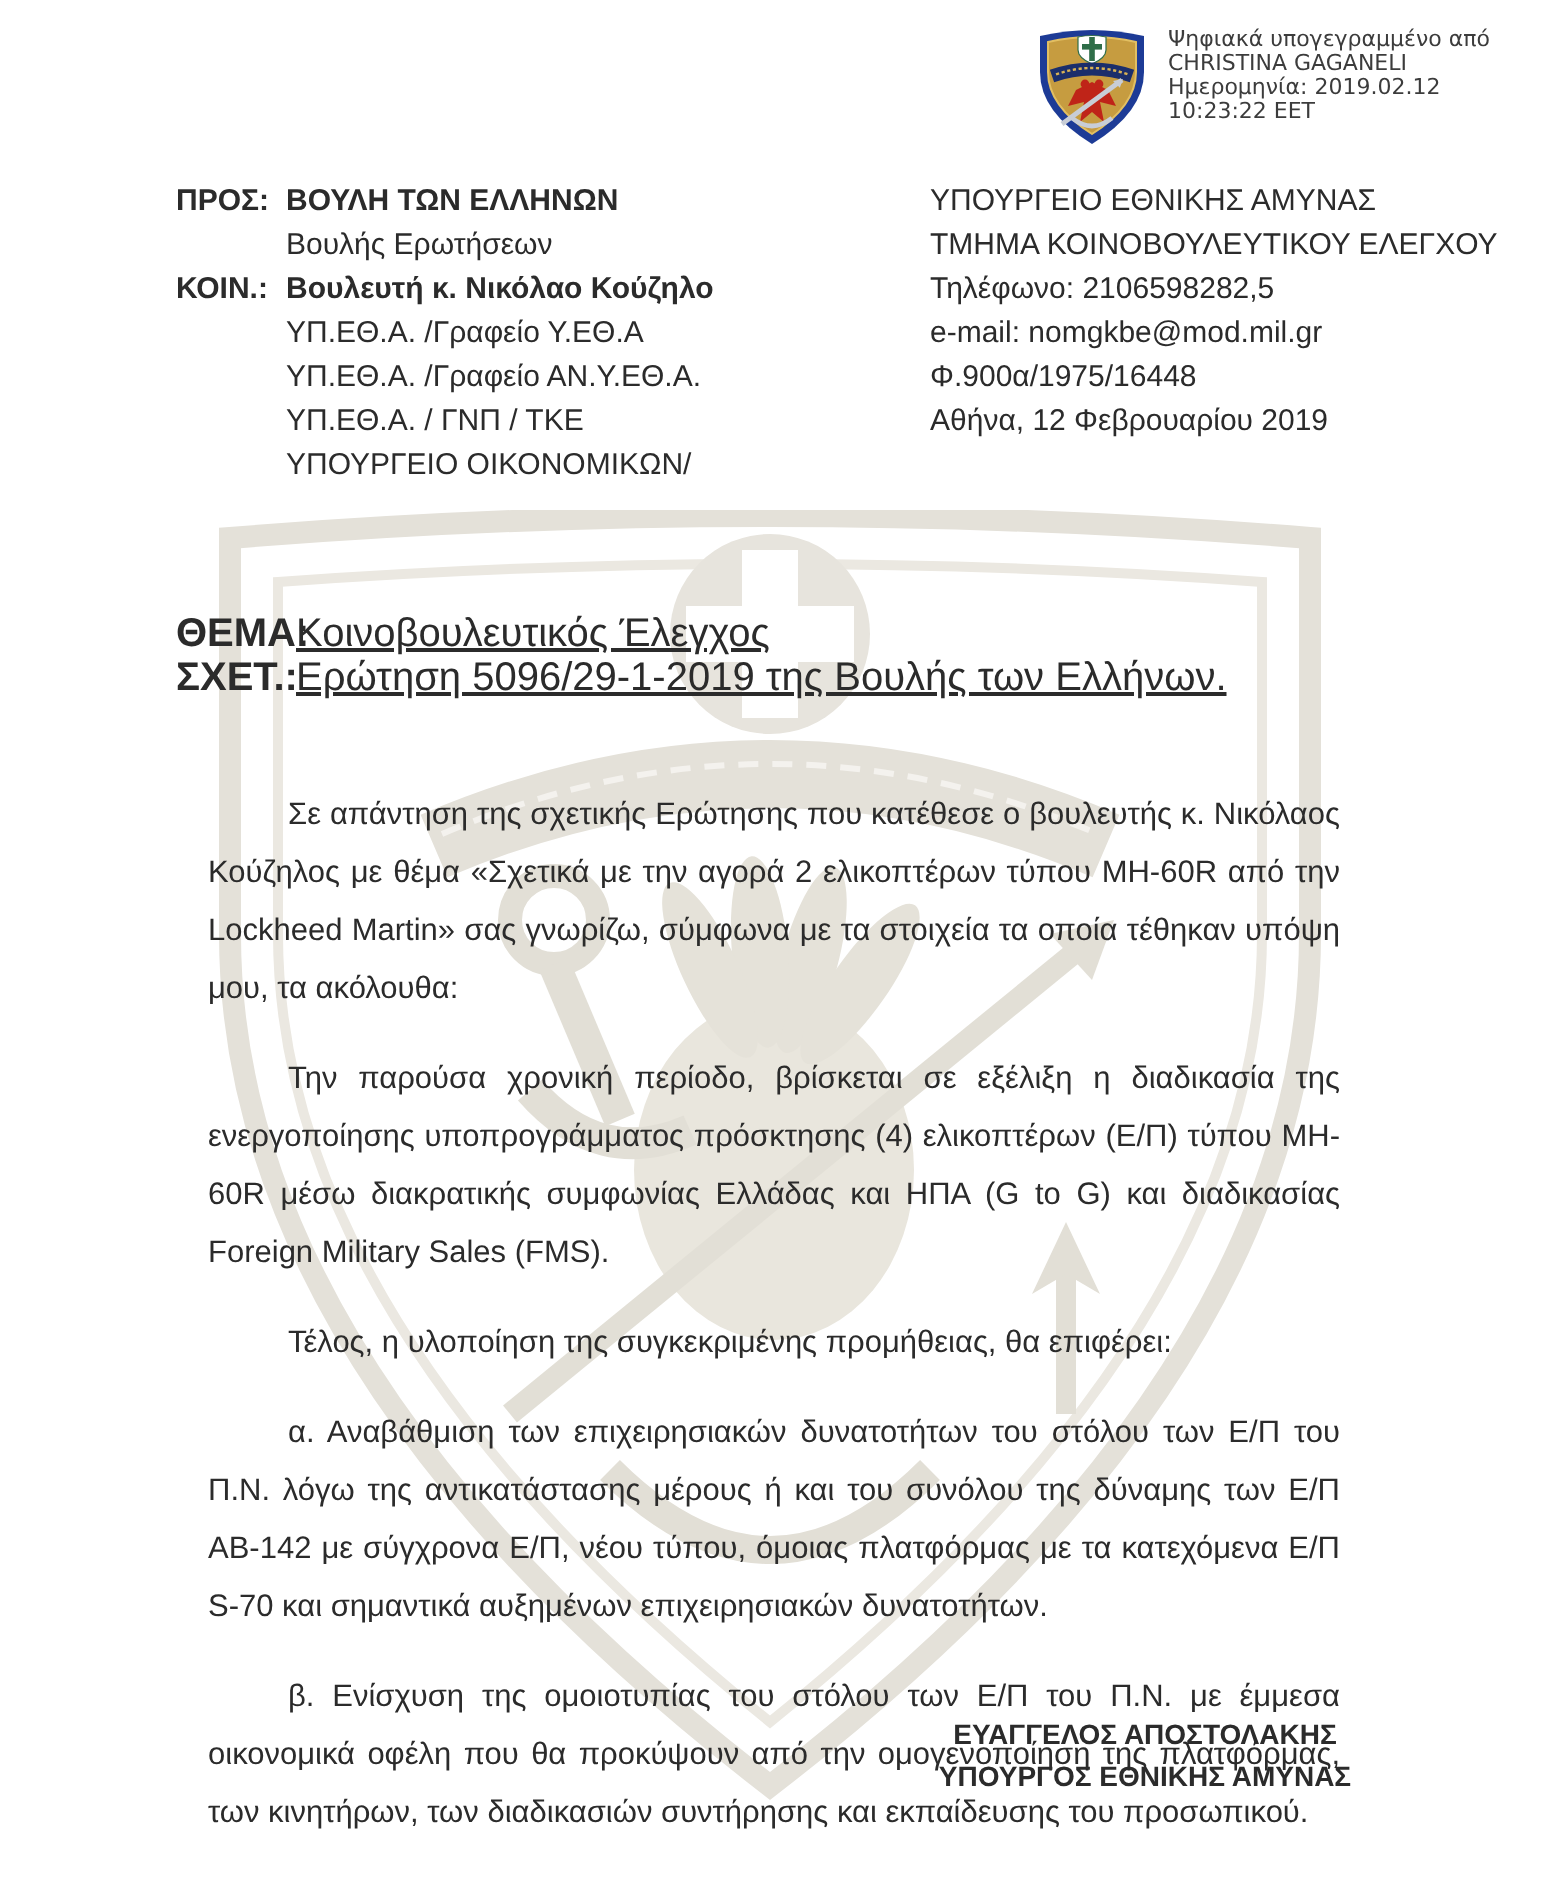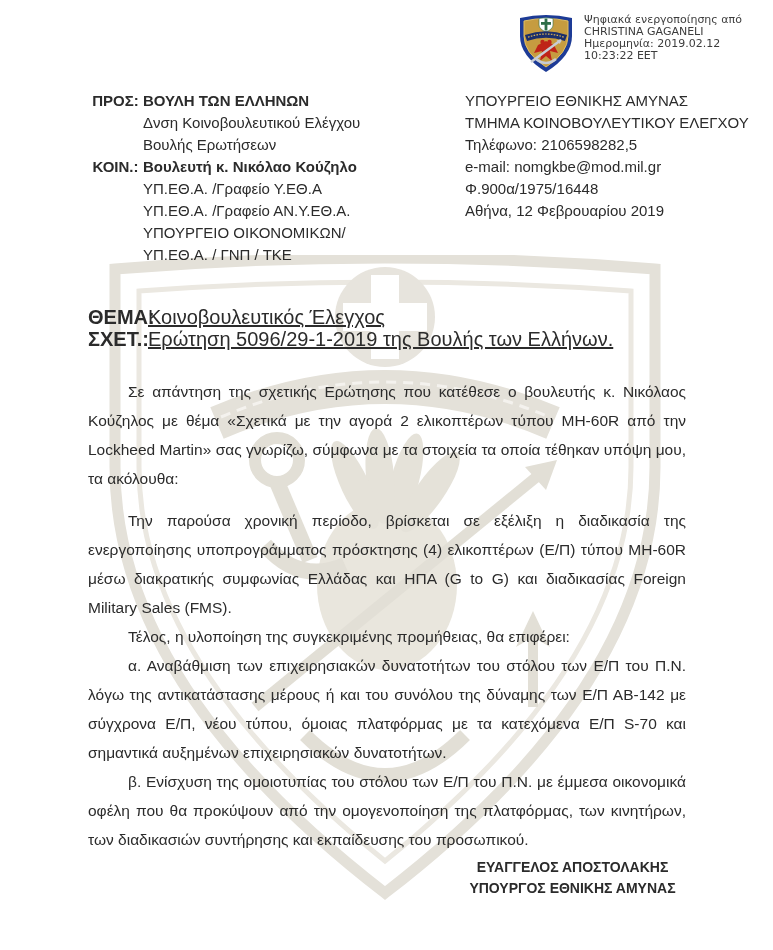--- a/index.html
+++ b/index.html
@@ -14,33 +14,33 @@
   .stamp{left:516px;top:11px;display:flex;gap:8px;align-items:flex-start;}
   .stamp-text{
     font-family:"DejaVu Sans",sans-serif;font-size:11px;line-height:12px;
     color:#3c3c3c;padding-top:3px;white-space:nowrap;
   }
 
   
   .addr{font-size:15px;line-height:22px;white-space:nowrap;}
   .addr-left{left:88px;top:90px;width:330px;}
   .addr-right{left:417px;top:90px;width:356px;margin-left:48px;}
-  .lab{display:inline-block;width:55px;font-weight:bold;text-align:center;}
+  .lab{display:inline-block;width:55px;font-weight:bold;}
   .strong{font-weight:bold;}
   .ind{padding-left:55px;}
   .page-ref{font-weight:bold;text-decoration:underline;}
 
   
   .subject{left:88px;top:306px;font-size:20px;line-height:22px;white-space:nowrap;}
   .sublab{display:inline-block;width:60px;font-weight:bold;}
   .ul{text-decoration:underline;padding-right:2px;}
 
   
   .bodytext{left:88px;top:377px;width:598px;font-size:15.5px;line-height:29px;text-align:justify;}
-  .bodytext p{margin:0;text-indent:40px;}
+  .bodytext p{margin:16px;text-indent:40px;}
   .bodytext p.gap{margin-top:13px;}
 
   
   .signature{left:420px;top:857px;width:305px;text-align:center;font-weight:bold;
     font-size:14px;line-height:21px;white-space:nowrap;}
 </style>
 </head>
 <body>
 
 <div class="page">
@@ -82,40 +82,39 @@
       <path d="M10 27 Q30 20 50 27" stroke="#1b2e6b" stroke-width="6.5" fill="none"></path>
       <path d="M12 26.2 Q30 19.8 48 26.2" stroke="#d9b254" stroke-width="1.2" fill="none" stroke-dasharray="1.6 1.3"></path>
       <path d="M30 30 L22 34 L18 42 L26 40 L24 50 L30 45 L36 50 L34 40 L42 42 L38 34 Z" fill="#bf2418"></path>
       <circle cx="26.5" cy="31" r="2.2" fill="#bf2418"></circle>
       <circle cx="33.5" cy="31" r="2.2" fill="#bf2418"></circle>
       <path d="M15 51 L45 29" stroke="#c8cdd6" stroke-width="2.4"></path>
       <path d="M45.5 28.5 l-5 1 l3.4 3.4 Z" fill="#c8cdd6"></path>
       <path d="M20 48 Q30 56 40 48" stroke="#c8cdd6" stroke-width="2.4" fill="none"></path>
     </svg>
     <div class="stamp-text">
-      <div>Ψηφιακά ενεργοποίησης από</div>
+      <div>Ψηφιακά υπογεγραμμένο από</div>
       <div>CHRISTINA GAGANELI</div>
       <div>Ημερομηνία: 2019.02.12</div>
       <div>10:23:22 EET</div>
     </div>
   </div>
 
   <div class="layer addr addr-left">
     <div>
       <span class="lab">ΠΡΟΣ:</span><span class="strong">ΒΟΥΛΗ ΤΩΝ ΕΛΛΗΝΩΝ</span>
     </div>
-    <div class="ind">Δνση Κοινοβουλευτικού Ελέγχου</div>
     <div class="ind">Βουλής Ερωτήσεων</div>
     <div>
       <span class="lab">ΚΟΙΝ.:</span><span class="strong">Βουλευτή κ. Νικόλαο Κούζηλο</span>
     </div>
     <div class="ind">ΥΠ.ΕΘ.Α. /Γραφείο Υ.ΕΘ.Α</div>
     <div class="ind">ΥΠ.ΕΘ.Α. /Γραφείο ΑΝ.Υ.ΕΘ.Α.</div>
+    <div class="ind">ΥΠ.ΕΘ.Α. / ΓΝΠ / ΤΚΕ</div>
     <div class="ind">ΥΠΟΥΡΓΕΙΟ ΟΙΚΟΝΟΜΙΚΩΝ/</div>
-    <div class="ind">ΥΠ.ΕΘ.Α. / ΓΝΠ / ΤΚΕ</div>
   </div>
 
   <div class="layer addr addr-right">
     <div>ΥΠΟΥΡΓΕΙΟ ΕΘΝΙΚΗΣ ΑΜΥΝΑΣ</div>
     <div>ΤΜΗΜΑ ΚΟΙΝΟΒΟΥΛΕΥΤΙΚΟΥ ΕΛΕΓΧΟΥ</div>
     <div>Τηλέφωνο: 2106598282,5</div>
     <div>e-mail: nomgkbe@mod.mil.gr</div>
     <div>Φ.900α/1975/16448</div>
     <div>Αθήνα, 12 Φεβρουαρίου 2019</div>
   </div>

